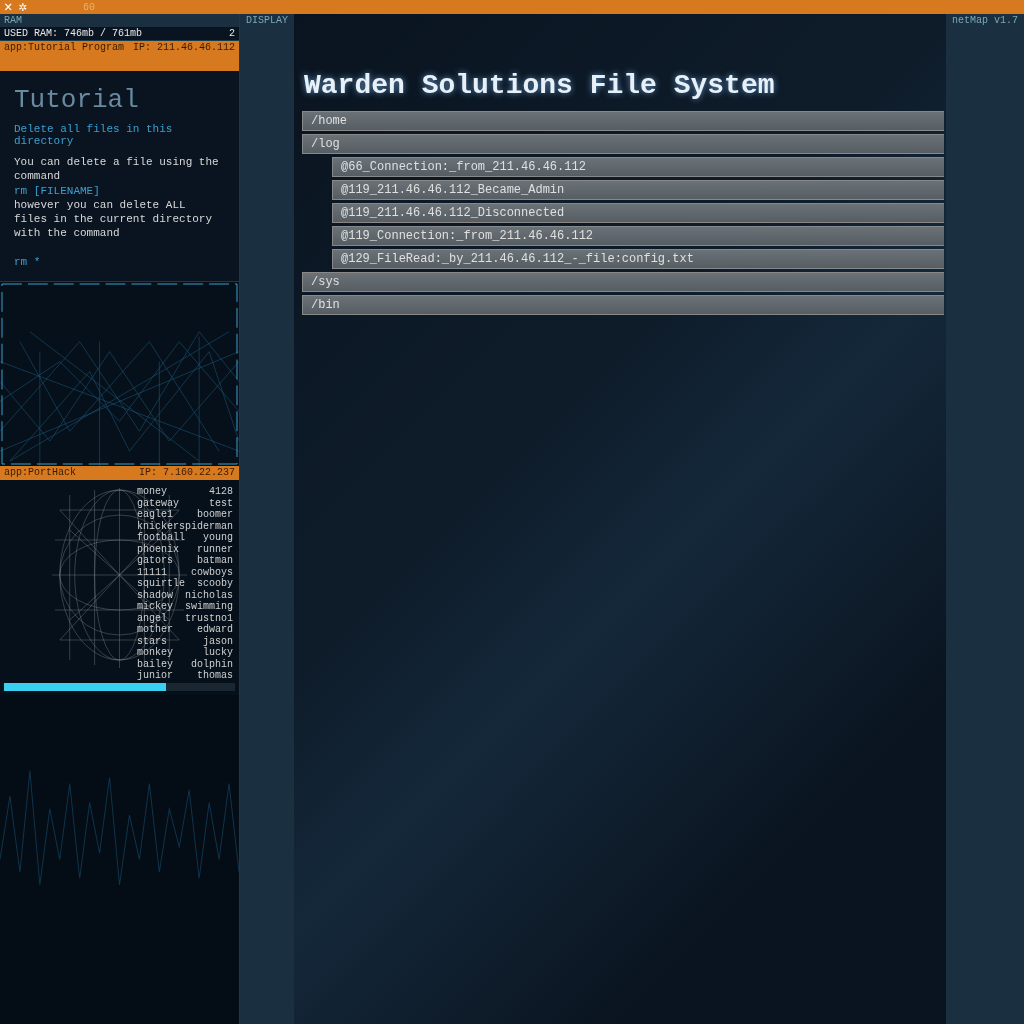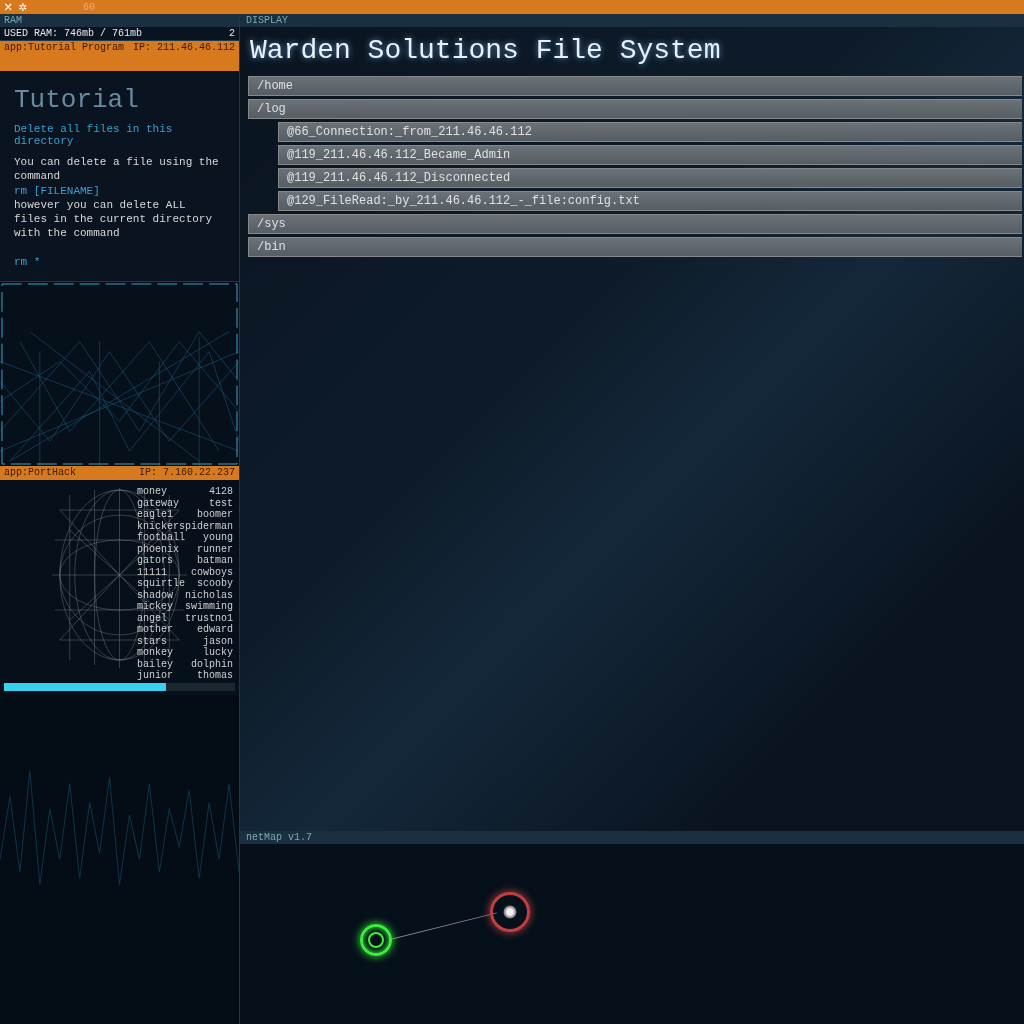--- a/index.html
+++ b/index.html
@@ -37,21 +37,20 @@
 }
 .left {
   width: 240px;
   display: flex;
   flex-direction: column;
   border-right: 1px solid #1a3a4a;
 }
 .right {
   flex: 1;
   display: flex;
-  flex-direction: column;
 }
 .ram-header {
   background: #1a3040;
   color: #7aa8b8;
   padding: 1px 4px;
   font-size: 10px;
 }
 .ram-stats {
   background: #0a1420;
   color: #e8e8e8;
@@ -160,24 +159,25 @@
 }
 .display-body {
   flex: 1;
   background: linear-gradient(135deg, #0a1420 0%, #0e1c2a 40%, #14283a 55%, #0a1420 80%);
   padding: 8px 2px 8px 8px;
   position: relative;
 }
 .fs-title {
   color: #e8f0f8;
   font-size: 28px;
-  font-weight: normal;
+  font-weight: bold;
   text-shadow: 0 0 6px #6090c0;
   margin-bottom: 10px;
   padding-left: 2px;
+  margin-top: 48px;
 }
 .fs-row {
   background: #5a6268;
   background: linear-gradient(#6a7278, #565e64);
   border: 1px solid #888;
   border-right: none;
   padding: 2px 8px;
   margin-bottom: 3px;
   color: #e0e0e0;
   font-size: 12px;
@@ -362,20 +362,21 @@
   <div class="right">
     <div class="display-header">DISPLAY</div>
     <div class="display-body">
       <div class="fs-title">Warden Solutions File System</div>
       <div id="fs-rows">
           <div class="fs-row">/home</div>
           <div class="fs-row">/log</div>
           <div class="fs-row indent1">@66_Connection:_from_211.46.46.112</div>
           <div class="fs-row indent1">@119_211.46.46.112_Became_Admin</div>
           <div class="fs-row indent1">@119_211.46.46.112_Disconnected</div>
+          <div class="fs-row indent1">@119_Connection:_from_211.46.46.112</div>
           <div class="fs-row indent1">@129_FileRead:_by_211.46.46.112_-_file:config.txt</div>
           <div class="fs-row">/sys</div>
           <div class="fs-row">/bin</div>
         </div>
     </div>
     <div class="netmap-header">netMap v1.7</div>
     <div class="netmap-body">
       <div class="link"></div>
       <div class="node green"></div>
       <div class="node red"></div>

